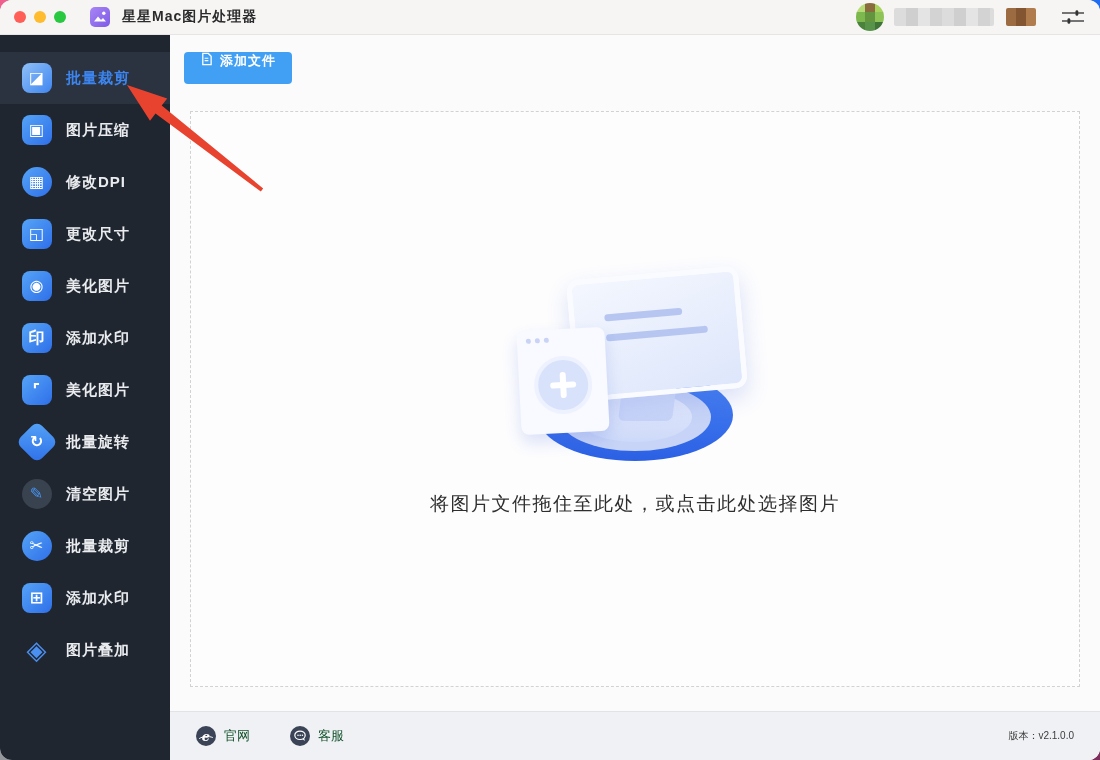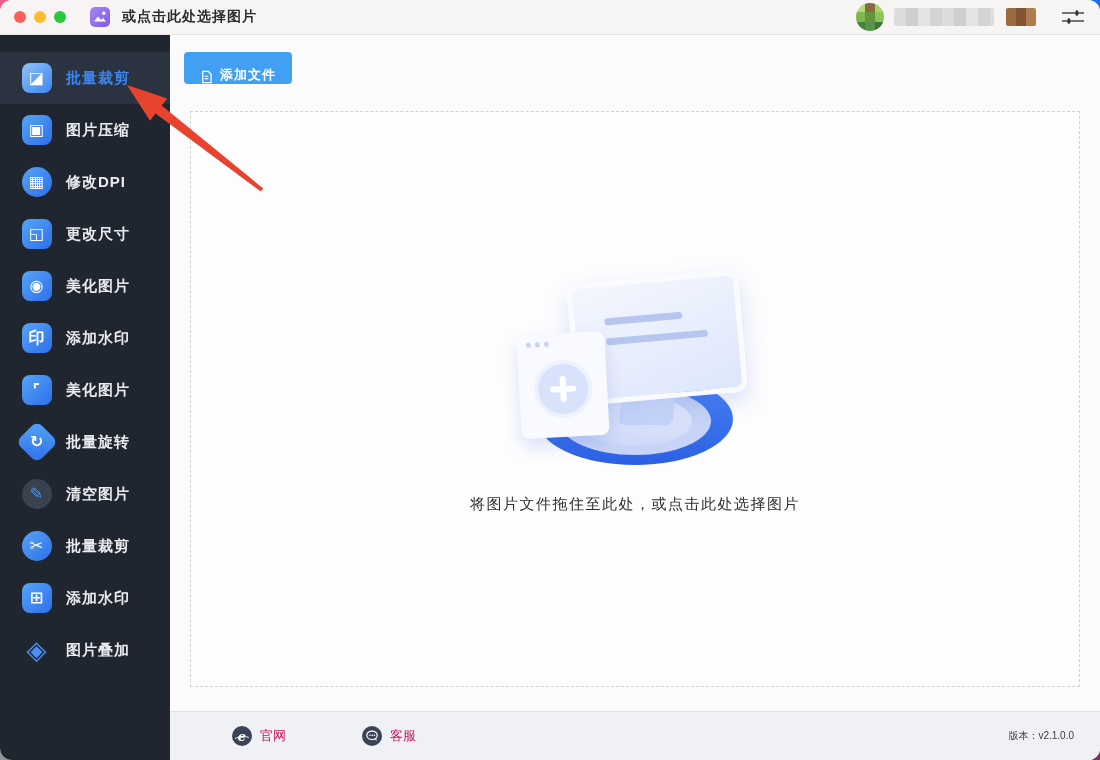--- a/index.html
+++ b/index.html
@@ -49,28 +49,28 @@
   .shape-diamond{transform:rotate(45deg);border-radius:7px;}
   .shape-diamond .glyph{transform:rotate(-45deg);}
   .shape-puzzle{border-radius:5px;
     background:conic-gradient(#e74c3c 0 25%,#3b82f6 25% 50%,#27ae60 50% 75%,#f1c40f 75% 100%);}
   .shape-plain{background:transparent;color:#4a8ff2;font-size:26px;}
   .glyph{line-height:1;}
   
   .main{flex:1;display:flex;flex-direction:column;background:#fbfbfc;min-width:0;}
   .toolbar{height:76px;flex:none;display:flex;gap:16px;padding:17px 0 0 14px;box-sizing:border-box;}
   .tb-btn{height:32px;border:none;border-radius:4px;color:#fff;font-size:13px;font-weight:bold;
-    display:inline-flex;align-items:flex-end;gap:7px;padding:0 16px;cursor:pointer;letter-spacing:1px;
+    display:inline-flex;align-items:flex-start;gap:7px;padding:0 16px;cursor:pointer;letter-spacing:1px;
     font-family:inherit;}
   .tb-btn.primary{background:#41a0f4;}
   .tb-btn.secondary{background:#9ba1a9;}
   .dropzone{flex:1;margin:0 20px 24px 20px;border:1px dashed #d2d2d2;background:#fdfdfe;
     display:flex;align-items:center;justify-content:center;cursor:pointer;}
   .dz-content{display:flex;flex-direction:column;align-items:center;transform:translateY(-6px);}
-  .dz-hint{margin-top:30px;font-size:15px;color:#2e2e2e;letter-spacing:1.5px;}
+  .dz-hint{margin-top:30px;font-size:19px;color:#2e2e2e;letter-spacing:1.5px;}
   
   .illus{position:relative;width:260px;height:192px;}
   .base-e1{position:absolute;left:50%;bottom:0;transform:translateX(-50%);width:196px;height:92px;
     border-radius:50%;background:linear-gradient(180deg,#4b86f4,#2b60e4);}
   .base-e2{position:absolute;left:50%;bottom:10px;transform:translateX(-50%);width:152px;height:68px;
     border-radius:50%;background:#c7d4f7;}
   .base-e3{position:absolute;left:50%;bottom:19px;transform:translateX(-50%);width:114px;height:50px;
     border-radius:50%;background:linear-gradient(180deg,#e8edfc,#cdd9f9);}
   .stand{position:absolute;left:116px;bottom:40px;width:54px;height:48px;border-radius:6px;
     background:linear-gradient(180deg,#e2e9fc,#c6d3f8);transform:skewX(-7deg);}
@@ -86,21 +86,21 @@
   .card .dots i{width:5px;height:5px;border-radius:50%;background:#c9d3f5;display:block;}
   .plus-circle{position:absolute;left:50%;top:54%;transform:translate(-50%,-50%);width:50px;height:50px;
     border-radius:50%;background:#d9e2fb;border:4px solid #eef2ff;}
   .plus-circle::before,.plus-circle::after{content:"";position:absolute;background:#fff;border-radius:3px;
     left:50%;top:50%;}
   .plus-circle::before{width:26px;height:6px;transform:translate(-50%,-50%);}
   .plus-circle::after{width:6px;height:26px;transform:translate(-50%,-50%);}
   
   .footer{height:48px;flex:none;background:#f0f1f4;border-top:1px solid #e2e3e7;
     display:flex;align-items:center;padding:0 26px;gap:40px;}
-  .f-link{display:flex;align-items:center;gap:8px;color:#be185d;font-size:13px;cursor:pointer;margin-left:36px;}
+  .f-link{display:flex;align-items:center;gap:8px;color:#14532d;font-size:13px;cursor:pointer;}
   .f-version{margin-left:auto;font-size:10px;color:#3c3c3c;}
   
   .arrow-overlay{position:absolute;inset:0;width:1100px;height:760px;pointer-events:none;z-index:5;}
 </style>
 </head>
 <body>
 
 <div class="desktop">
   <div class="corner tl"></div>
   <div class="corner tr"></div>
@@ -114,21 +114,21 @@
         <span class="tl-dot tl-close"></span>
         <span class="tl-dot tl-min"></span>
         <span class="tl-dot tl-max"></span>
       </div>
       <span class="appicon">
         <svg width="20" height="20" viewBox="0 0 20 20">
           <path d="M4 14.5l4-5 3 3.5 2-2 3 3.5z" fill="#fff"></path>
           <circle cx="13.8" cy="6.3" r="1.7" fill="#fff"></circle>
         </svg>
       </span>
-      <span class="apptitle">或点击此处选择图片</span>
+      <span class="apptitle">星星Mac图片处理器</span>
 
       <div class="userarea">
         <span class="avatar">
           <i></i>
             <i></i>
             <i></i>
             <i></i>
             <i></i>
             <i></i>
             <i></i>

